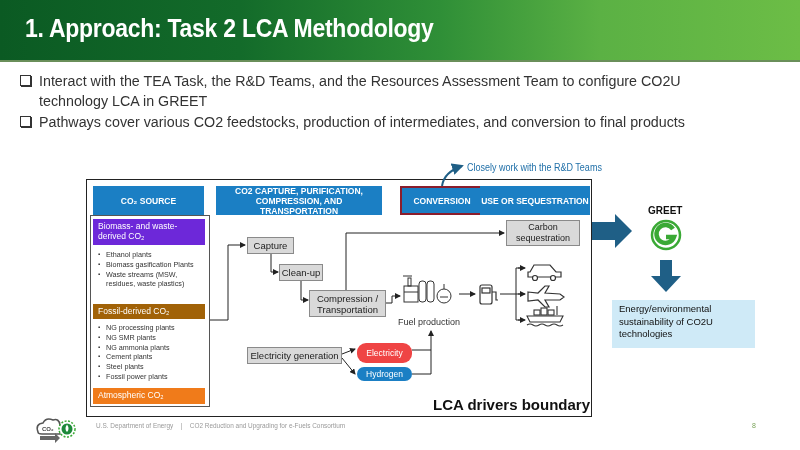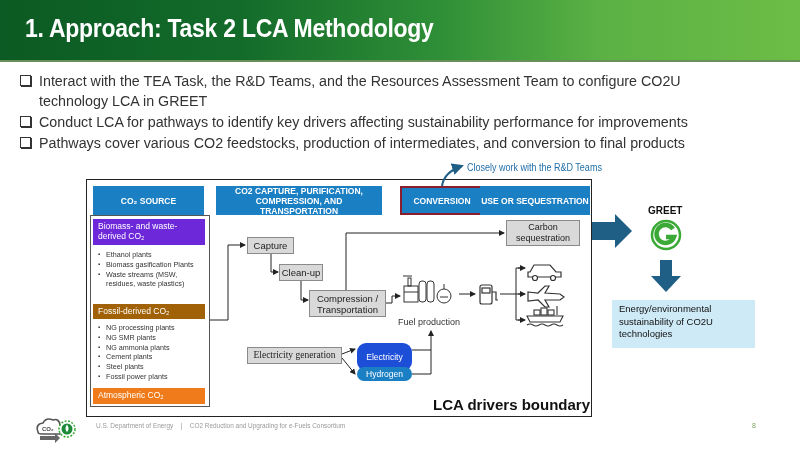--- a/index.html
+++ b/index.html
@@ -59,28 +59,28 @@
   .list-bio { left: 96px; top: 250px; width: 112px; }
   .list-fossil { left: 96px; top: 323px; width: 112px; }
 
   .proc {
     position: absolute; background: #d9d9d9; border: 1px solid #8a8a8a;
     font-size: 9.5px; color: #222; text-align: center; display: flex; align-items: center; justify-content: center; line-height: 11px;
   }
   .p-capture { left: 247px; top: 237px; width: 47px; height: 17px; }
   .p-clean { left: 279px; top: 264px; width: 44px; height: 17px; }
   .p-comp { left: 309px; top: 290px; width: 77px; height: 27px; }
-  .p-elec { left: 247px; top: 347px; width: 95px; height: 17px; font-family: Liberation Serif, serif; }
+  .p-elec { left: 247px; top: 347px; width: 95px; height: 17px; }
   .p-carbon { left: 506px; top: 220px; width: 74px; height: 26px; font-size: 9px; }
 
   .pill {
     position: absolute; color: #fff; font-size: 8.5px; border-radius: 9px;
     display: flex; align-items: center; justify-content: center;
   }
-  .pill-elec { left: 357px; top: 343px; width: 55px; height: 28px; background: #1d4ed8; text-align: right; }
+  .pill-elec { left: 357px; top: 343px; width: 55px; height: 20px; background: #ef4444; text-align: right; }
   .pill-h2 { left: 357px; top: 367px; width: 55px; height: 14px; background: #1b7fc4; }
 
   .fuel-label { position: absolute; left: 398px; top: 317px; font-size: 9px; color: #333; }
   .lca-label { position: absolute; left: 433px; top: 396px; font-size: 15px; font-weight: bold; color: #111; }
 
   .diagram-svg { position: absolute; left: 0; top: 0; width: 800px; height: 450px; pointer-events: none; }
 
   .greet-label { position: absolute; left: 648px; top: 205px; font-size: 10px; font-weight: bold; color: #111; }
   .greet-logo { position: absolute; left: 650px; top: 219px; width: 32px; height: 32px; }
 
@@ -99,24 +99,20 @@
 <body>
 
 <div class="header">
   <h1>1. Approach: Task 2 LCA Methodology</h1>
 </div>
 
 <div class="bullets">
   <div class="bullet">
     <span class="box"></span>
     <span class="txt">Interact with the TEA Task, the R&amp;D Teams, and the Resources Assessment Team to configure CO2U technology LCA in GREET</span>
-  </div>
-  <div class="bullet">
-    <span class="box"></span>
-    <span class="txt">Conduct LCA for pathways to identify key drivers affecting sustainability performance for improvements</span>
   </div>
   <div class="bullet">
     <span class="box"></span>
     <span class="txt">Pathways cover various CO2 feedstocks, production of intermediates, and conversion to final products</span>
   </div>
 </div>
 
 <div class="boundary"></div>
 
 <svg class="diagram-svg" viewBox="0 0 800 450">

